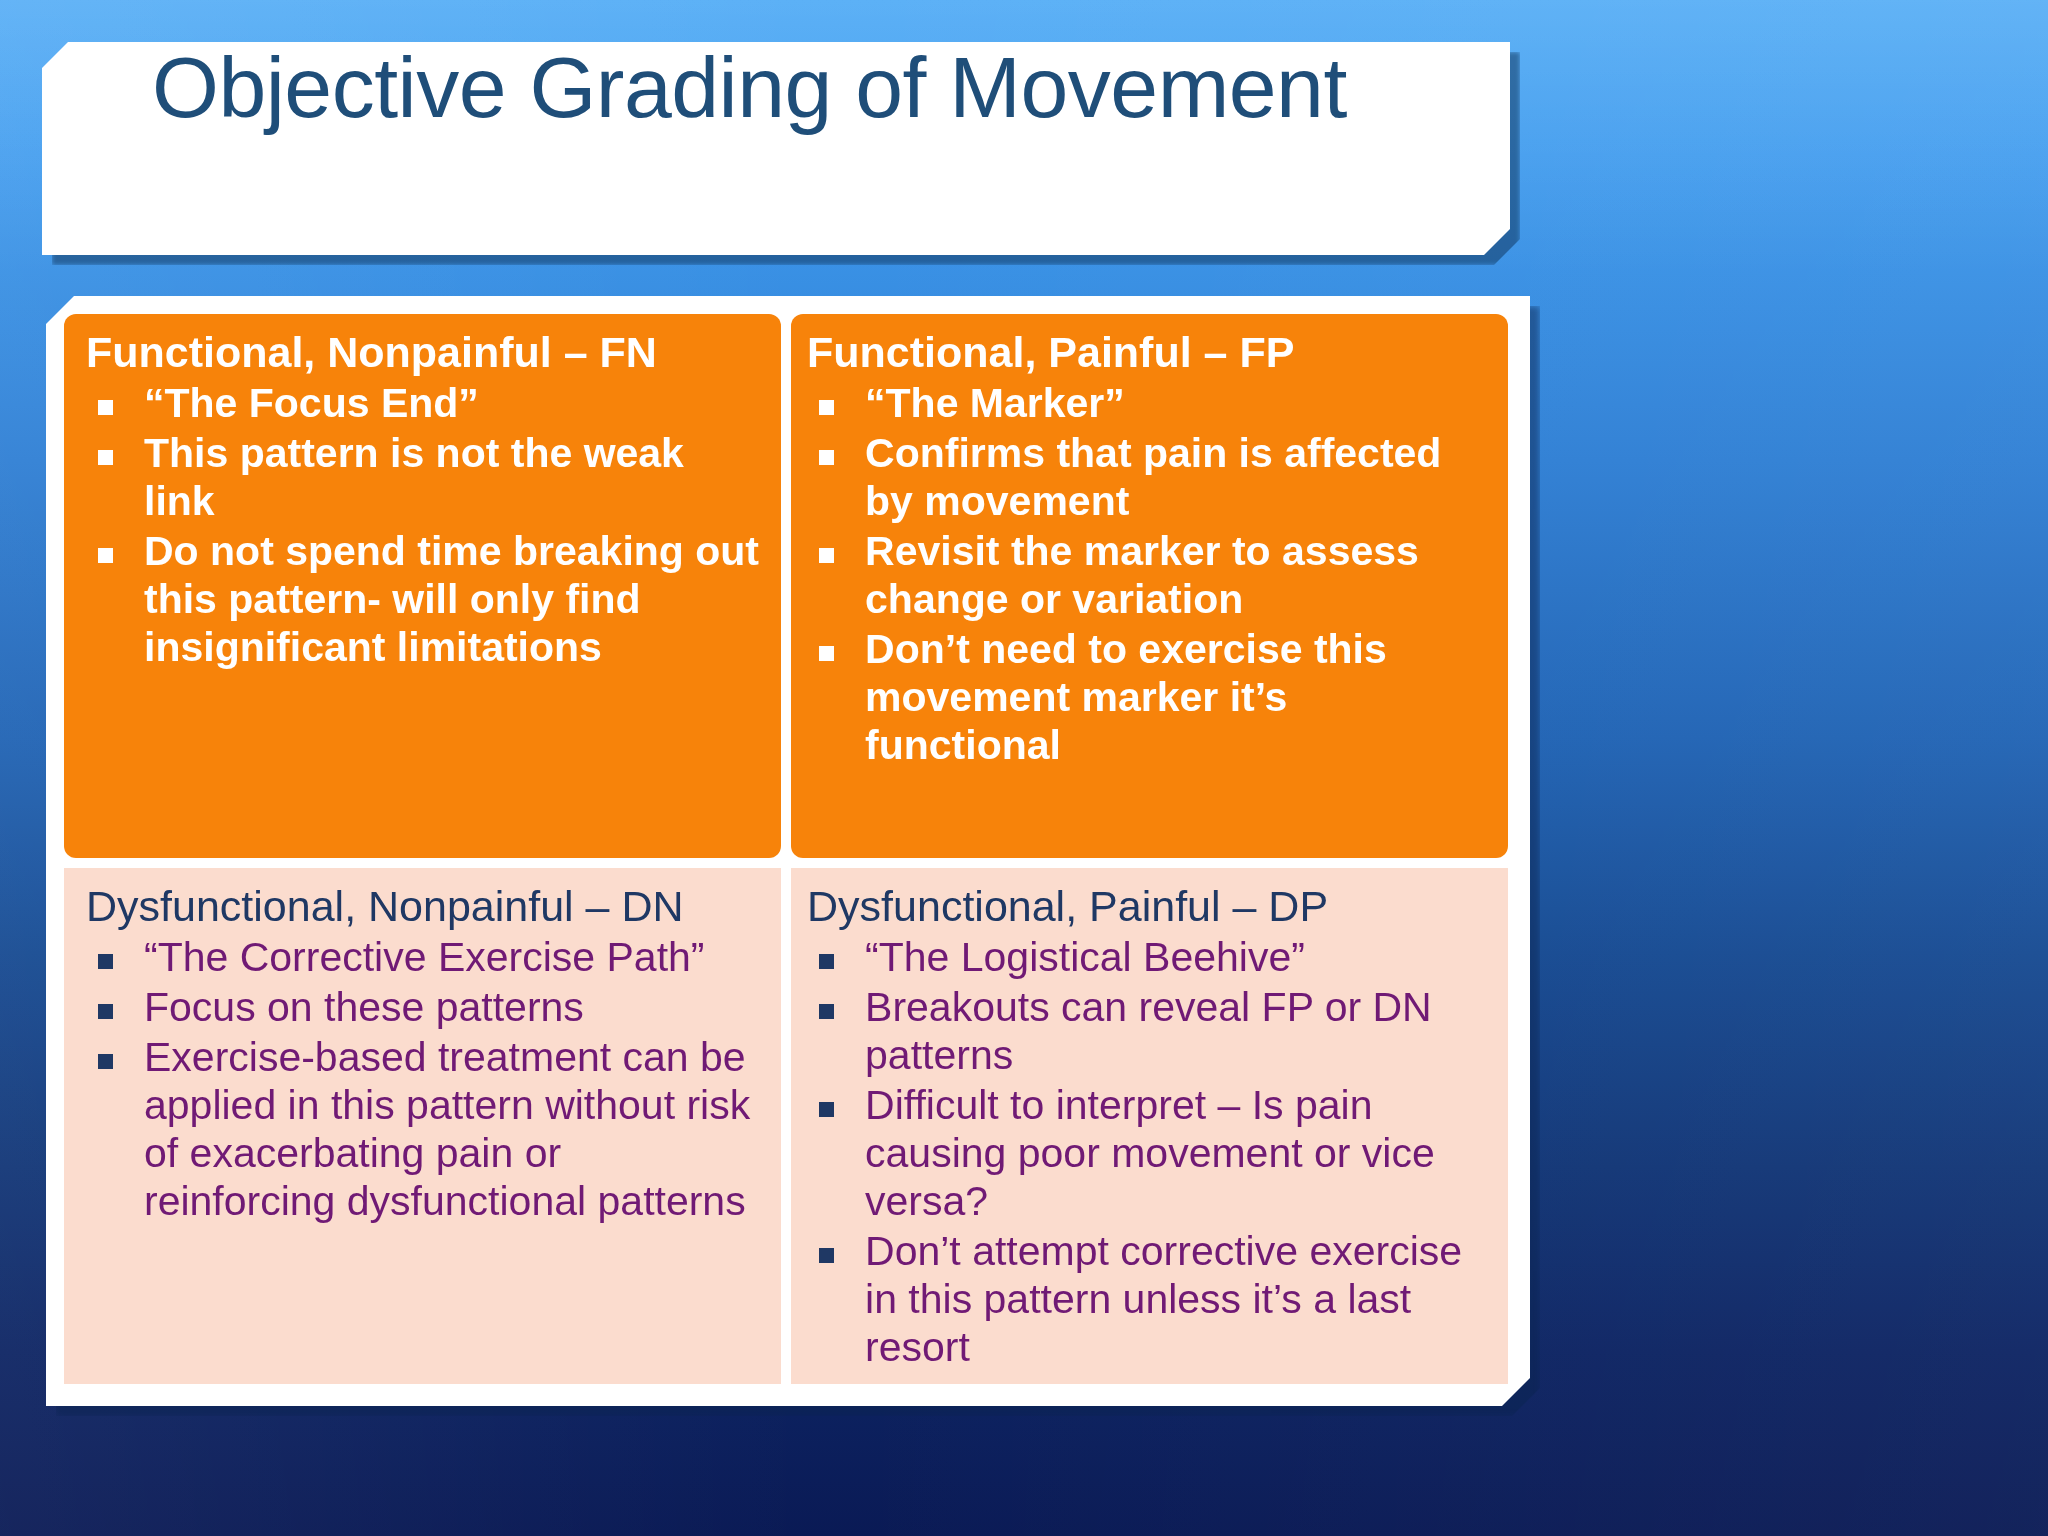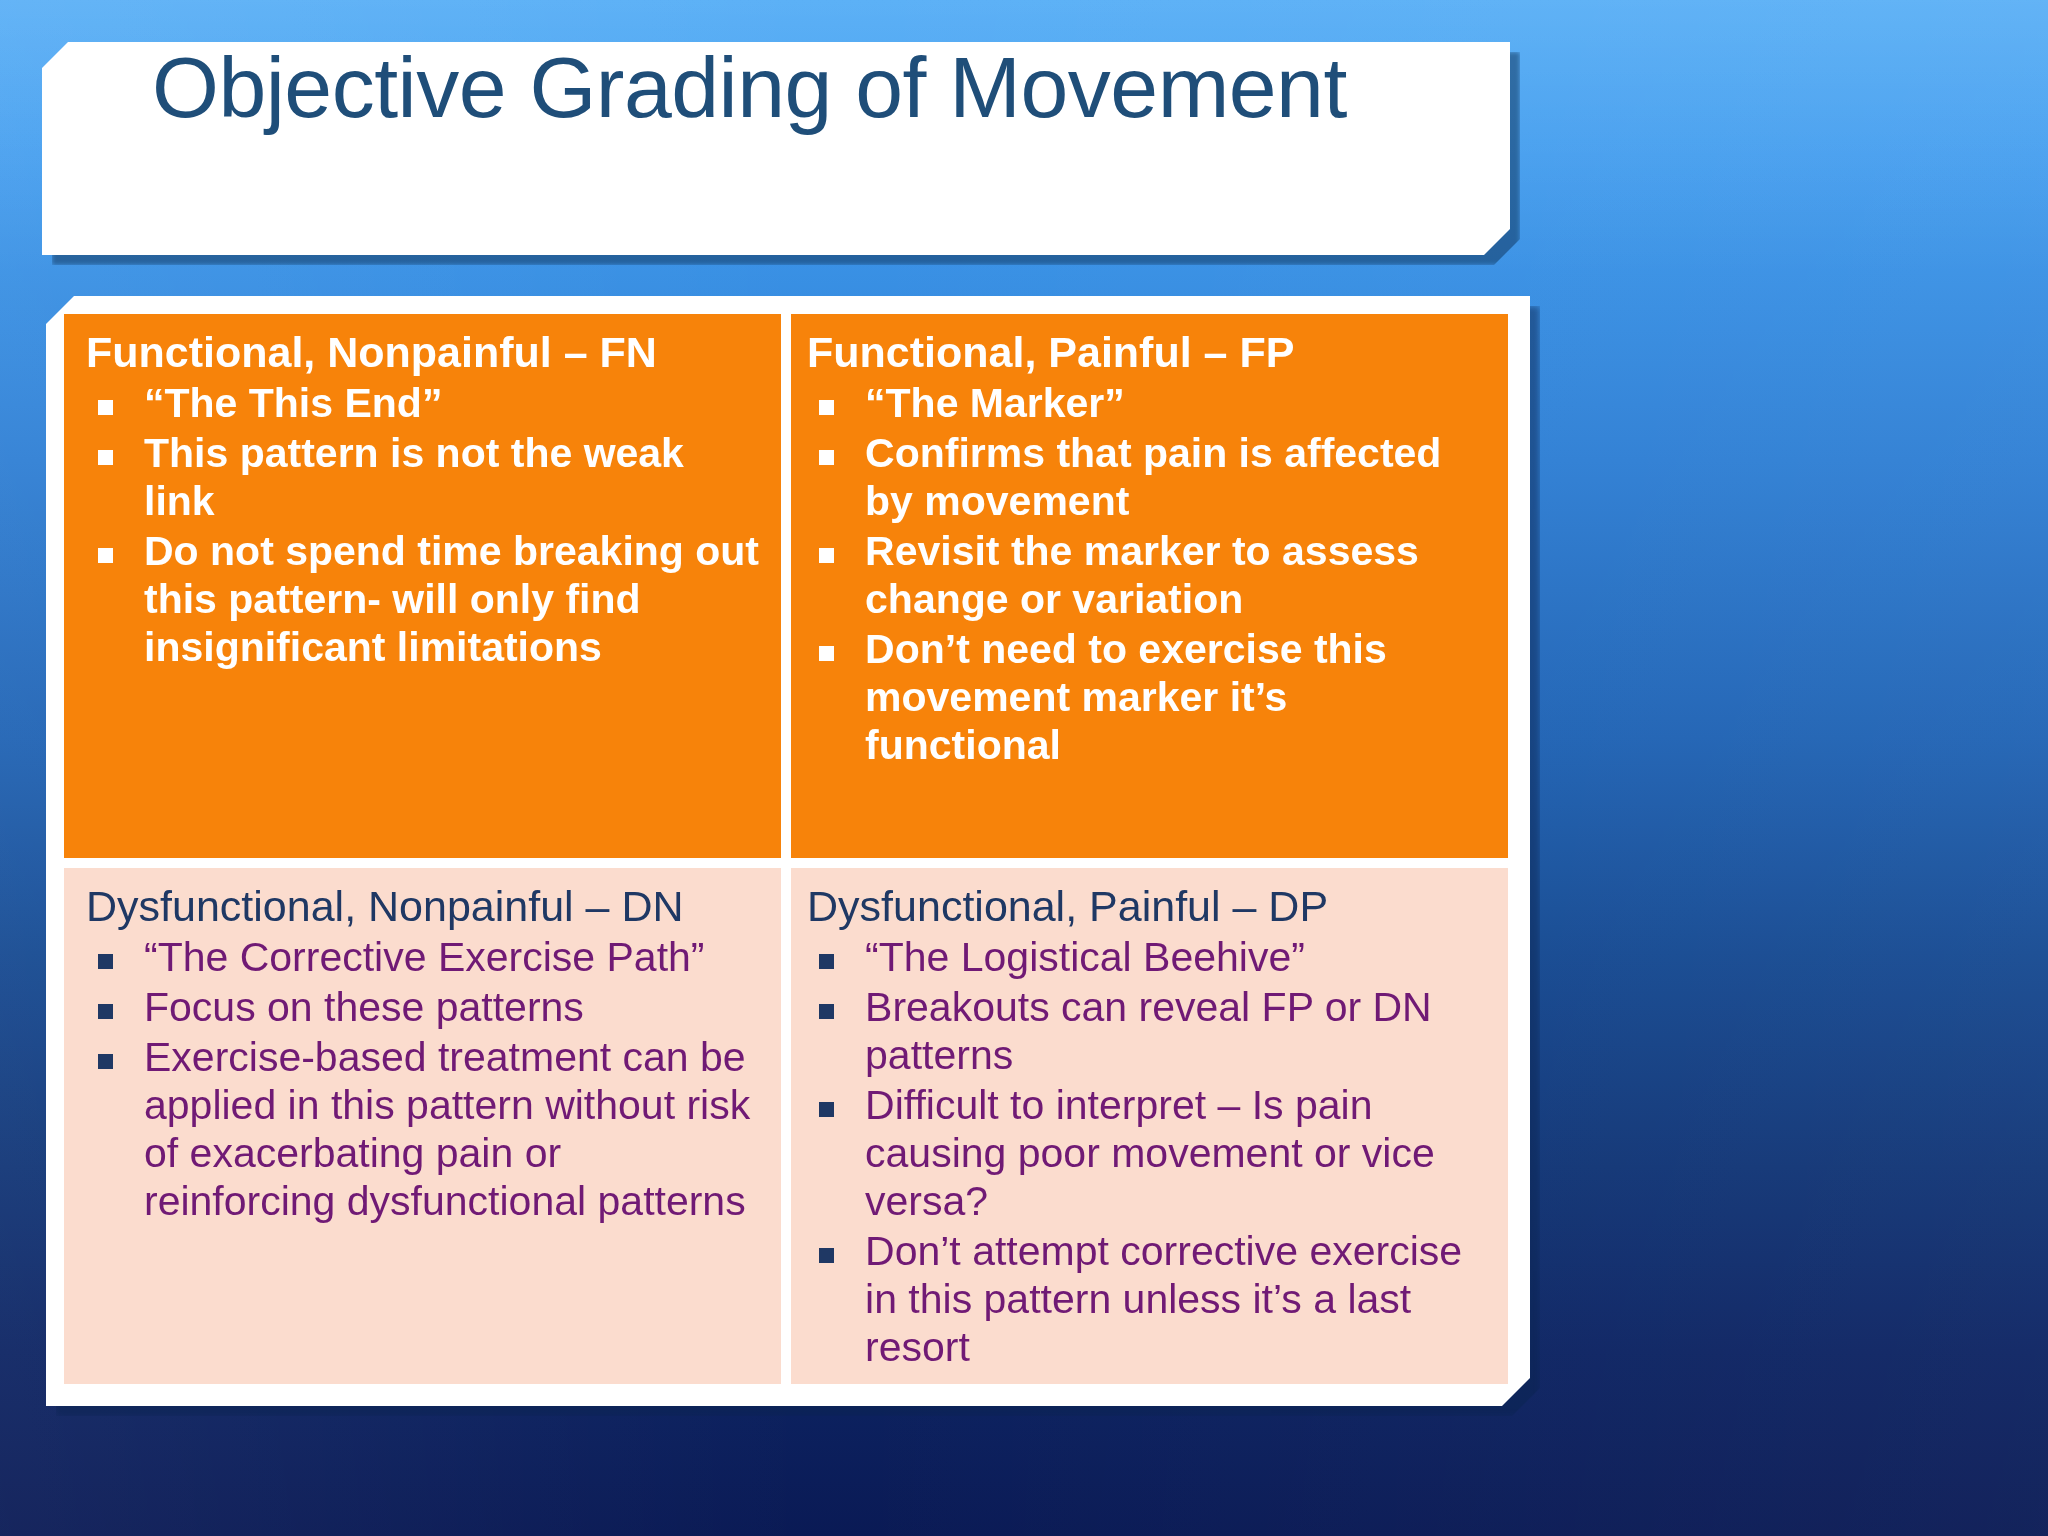--- a/index.html
+++ b/index.html
@@ -74,21 +74,21 @@
   }
   .table-row{display:flex;width:100%;}
   .row-top{height:604px;}
   .row-gap{height:10px;flex:none;}
   .row-bottom{flex:1;}
   .cell{box-sizing:border-box;overflow:hidden;}
   .cell-left{width:50%;padding:14px 22px 10px 22px;}
   .cell-right{width:50%;padding:14px 16px 10px 16px;}
   .col-gap{width:10px;flex:none;background:#ffffff;}
 
-  .orange{background:#F7830A;}
+  .orange{background:#F7830A;border-radius:12px;}
   .pink{background:#FBDCCE;}
 
   .cell-title{
     font-family:"Liberation Sans", sans-serif;
     font-size:43px;line-height:1.12;margin:0 0 4px 0;white-space:nowrap;
   }
   .orange .cell-title{color:#ffffff;font-weight:700;}
   .pink .cell-title{color:#1F3864;font-weight:400;}
 
   ul.bullets{list-style:none;margin:0;padding:0;}
@@ -121,21 +121,21 @@
 
   <div id="table-shadow"></div>
 
   <div id="quadrant-table">
 
     <div class="table-row row-top">
 
       <div class="cell cell-left orange">
         <div class="cell-title">Functional, Nonpainful – FN</div>
         <ul class="bullets">
-          <li>“The This End”</li>
+          <li>“The Focus End”</li>
           <li>This pattern is not the weak link</li>
           <li>Do not spend time breaking out this pattern- will only find insignificant limitations</li>
         </ul>
       </div>
 
       <div class="col-gap"></div>
 
       <div class="cell cell-right orange">
         <div class="cell-title">Functional, Painful – FP</div>
         <ul class="bullets">

